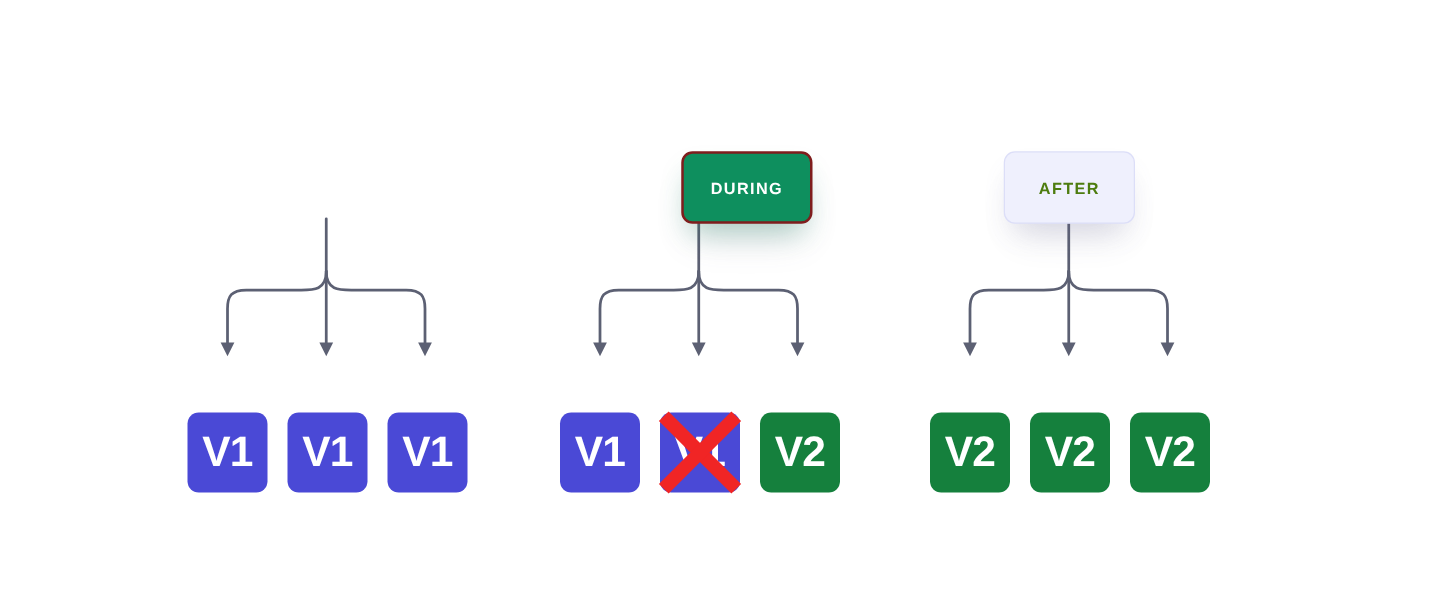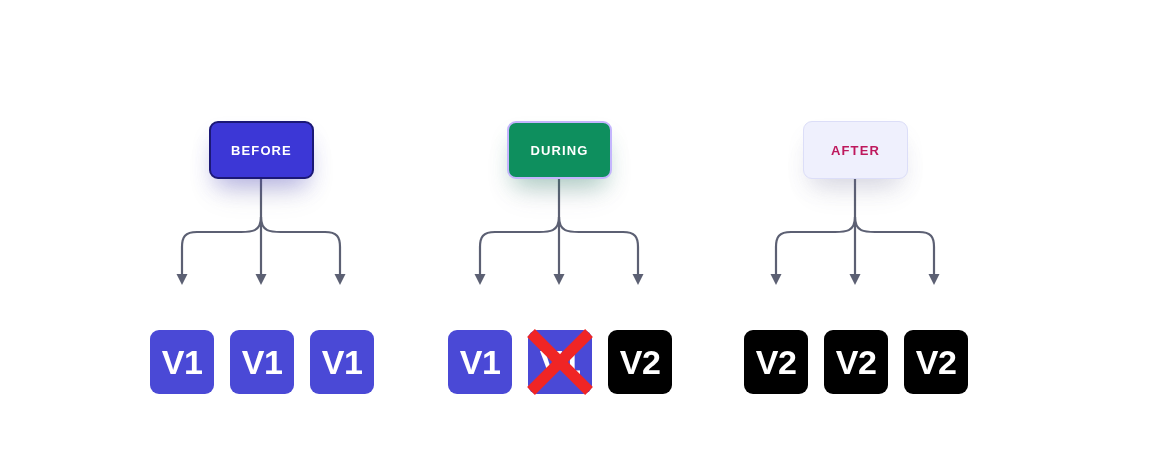--- a/index.html
+++ b/index.html
@@ -56,33 +56,34 @@
   .header-before {
     background: #3c37d6;
     border: 2px solid #1b1876;
     box-shadow: 0 12px 22px -6px rgba(60, 55, 214, 0.28),
                 0 20px 30px -10px rgba(90, 90, 120, 0.22);
   }
   .header-before .header-label { color: #ffffff; }
 
   .header-during {
     background: #0e8f5e;
-    border: 2px solid #c4b5fd;
+    border: 2px solid #7f1d1d;
     box-shadow: 0 12px 22px -6px rgba(14, 143, 94, 0.26),
                 0 20px 30px -10px rgba(90, 90, 120, 0.22);
+    margin-left: 38px;
   }
   .header-during .header-label { color: #ffffff; }
 
   .header-after {
     background: #eff0fd;
     border: 1px solid #dcdef8;
     box-shadow: 0 12px 22px -6px rgba(120, 120, 170, 0.16),
                 0 20px 30px -12px rgba(90, 90, 120, 0.16);
   }
-  .header-after .header-label { color: #be185d; }
+  .header-after .header-label { color: #4d7c0f; }
 
   
   .connector {
     position: absolute;
     top: 175px;
     left: 0;
     width: 340px;
     height: 120px;
     z-index: 2;
     overflow: visible;
@@ -99,21 +100,21 @@
     align-items: center;
     justify-content: center;
     z-index: 3;
     margin-top: 44px;
   }
   .leaf-0 { left: 59px; }
   .leaf-1 { left: 139px; }
   .leaf-2 { left: 219px; }
 
   .leaf-blue  { background: #4a49d6; }
-  .leaf-green { background: #000000; }
+  .leaf-green { background: #15803d; }
 
   .leaf-label {
     color: #ffffff;
     font-size: 34px;
     font-weight: bold;
     line-height: 1;
     letter-spacing: -0.5px;
   }
 
   .leaf-crossed { overflow: visible; }
@@ -127,23 +128,20 @@
     z-index: 5;
   }
 </style>
 </head>
 <body>
 
 <div class="canvas">
 
   <div class="group group-before">
 
-    <div class="header-box header-before">
-      <span class="header-label">BEFORE</span>
-    </div>
 
     <svg class="connector" viewBox="0 0 340 120" width="340" height="120">
       <g fill="none" stroke="#5c6073" stroke-width="2.2" stroke-linecap="round">
         <path d="M170,0 L170,100"></path>
         <path d="M170,42 C170,57 160,57 150,57 L106,57 C94,57 91,62 91,72 L91,100"></path>
         <path d="M170,42 C170,57 180,57 190,57 L234,57 C246,57 249,62 249,72 L249,100"></path>
       </g>
       <g fill="#5c6073">
         <path d="M85.5,99 L96.5,99 L91,110 Z"></path>
         <path d="M164.5,99 L175.5,99 L170,110 Z"></path>

